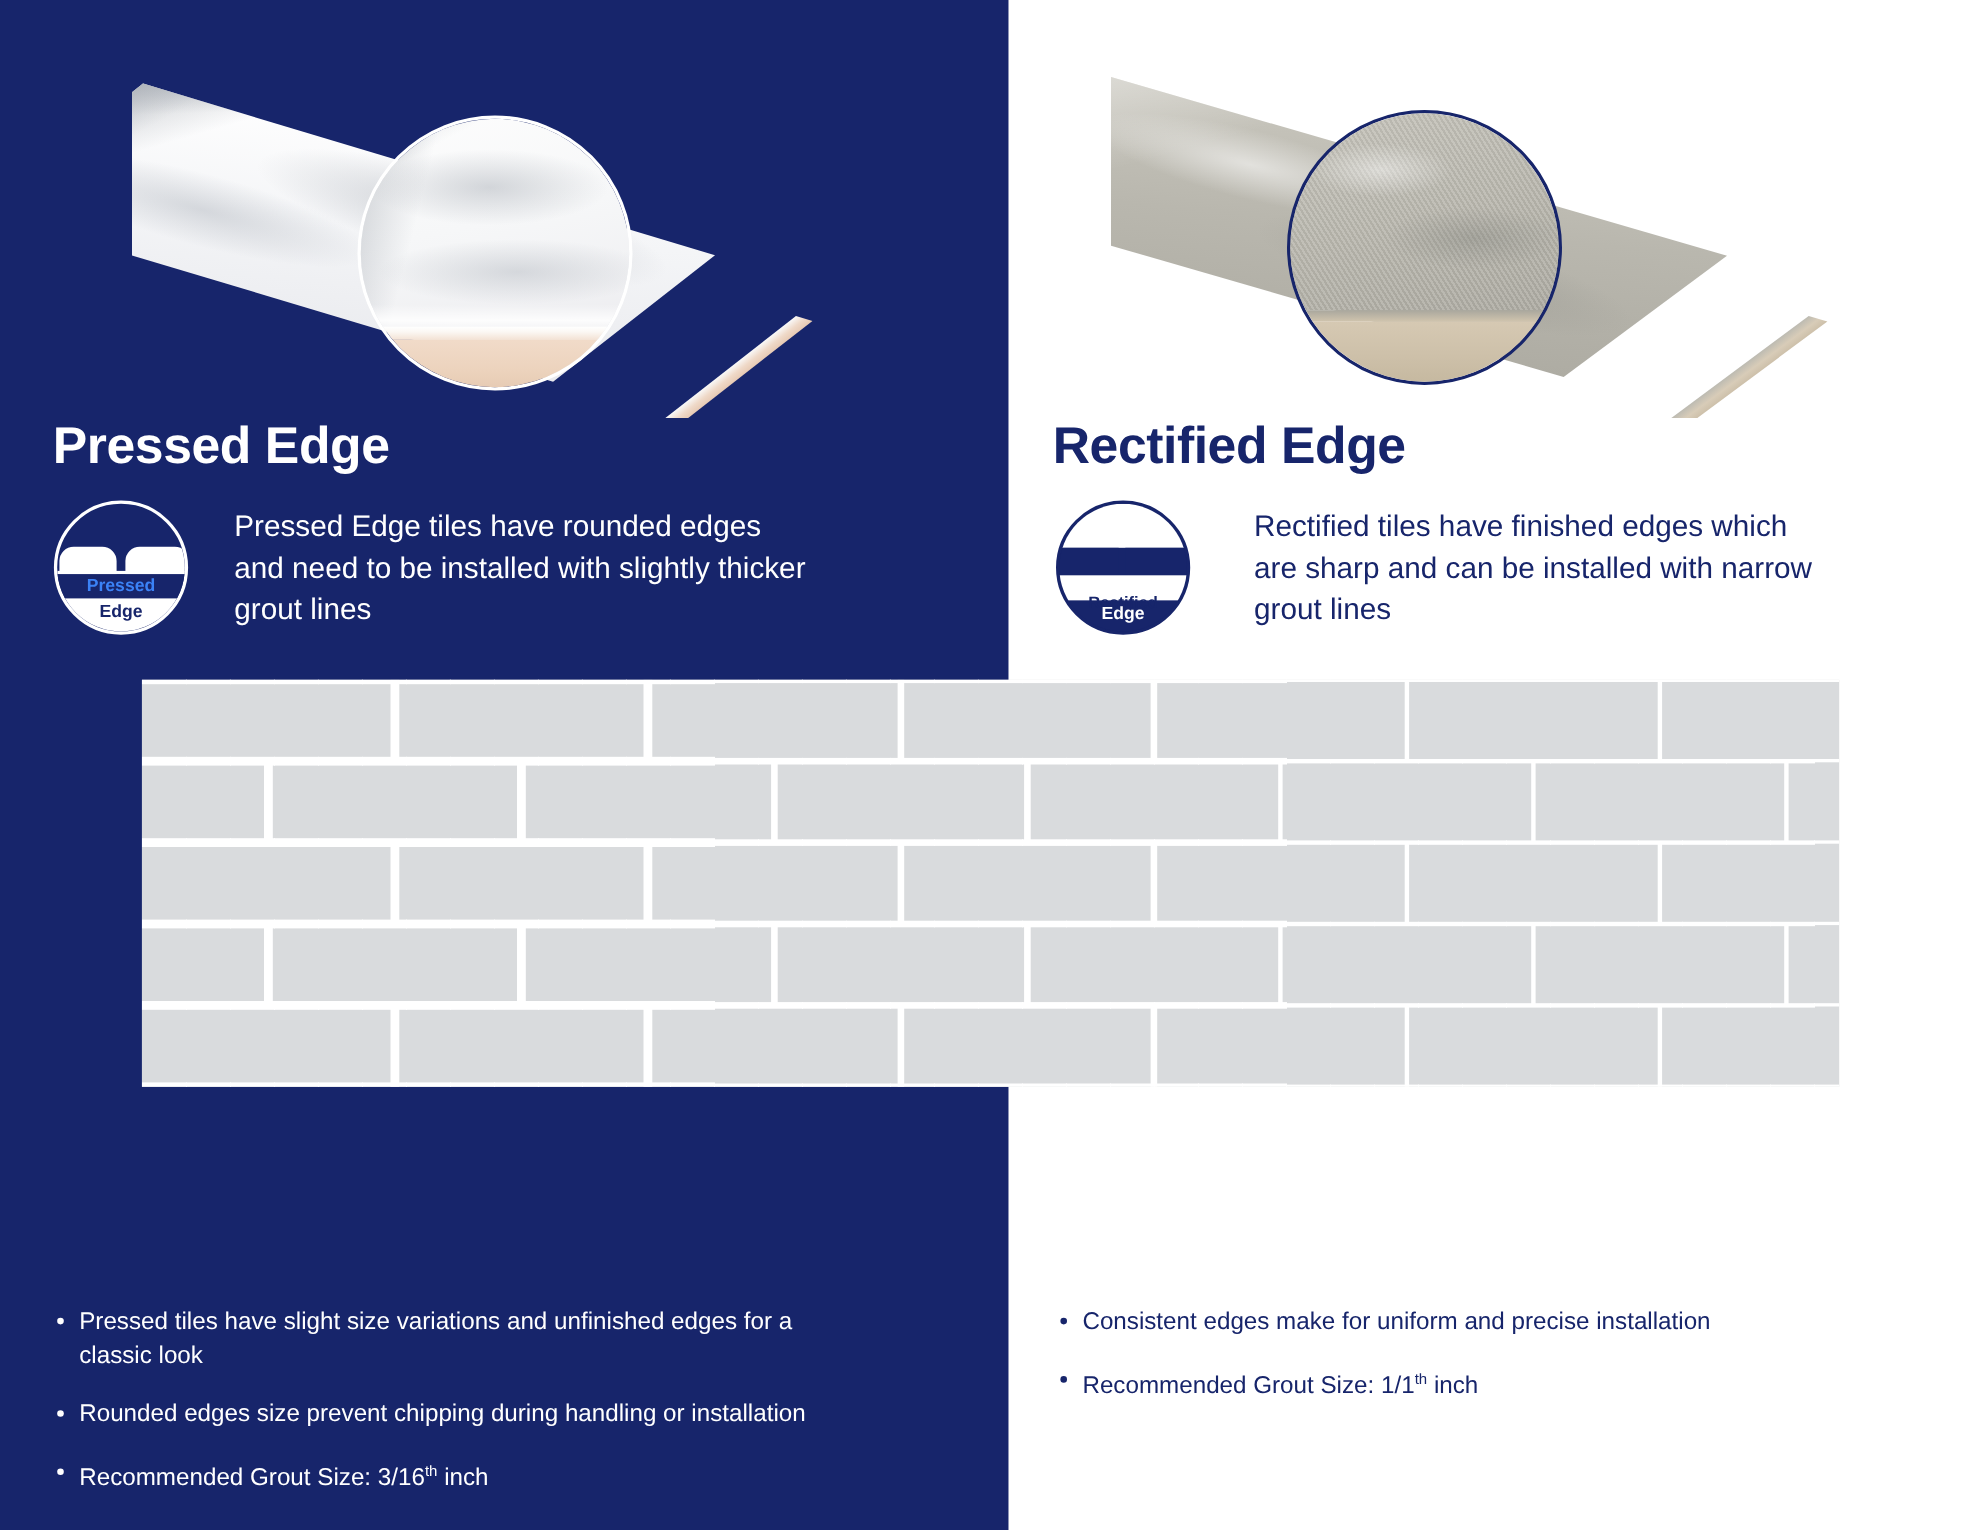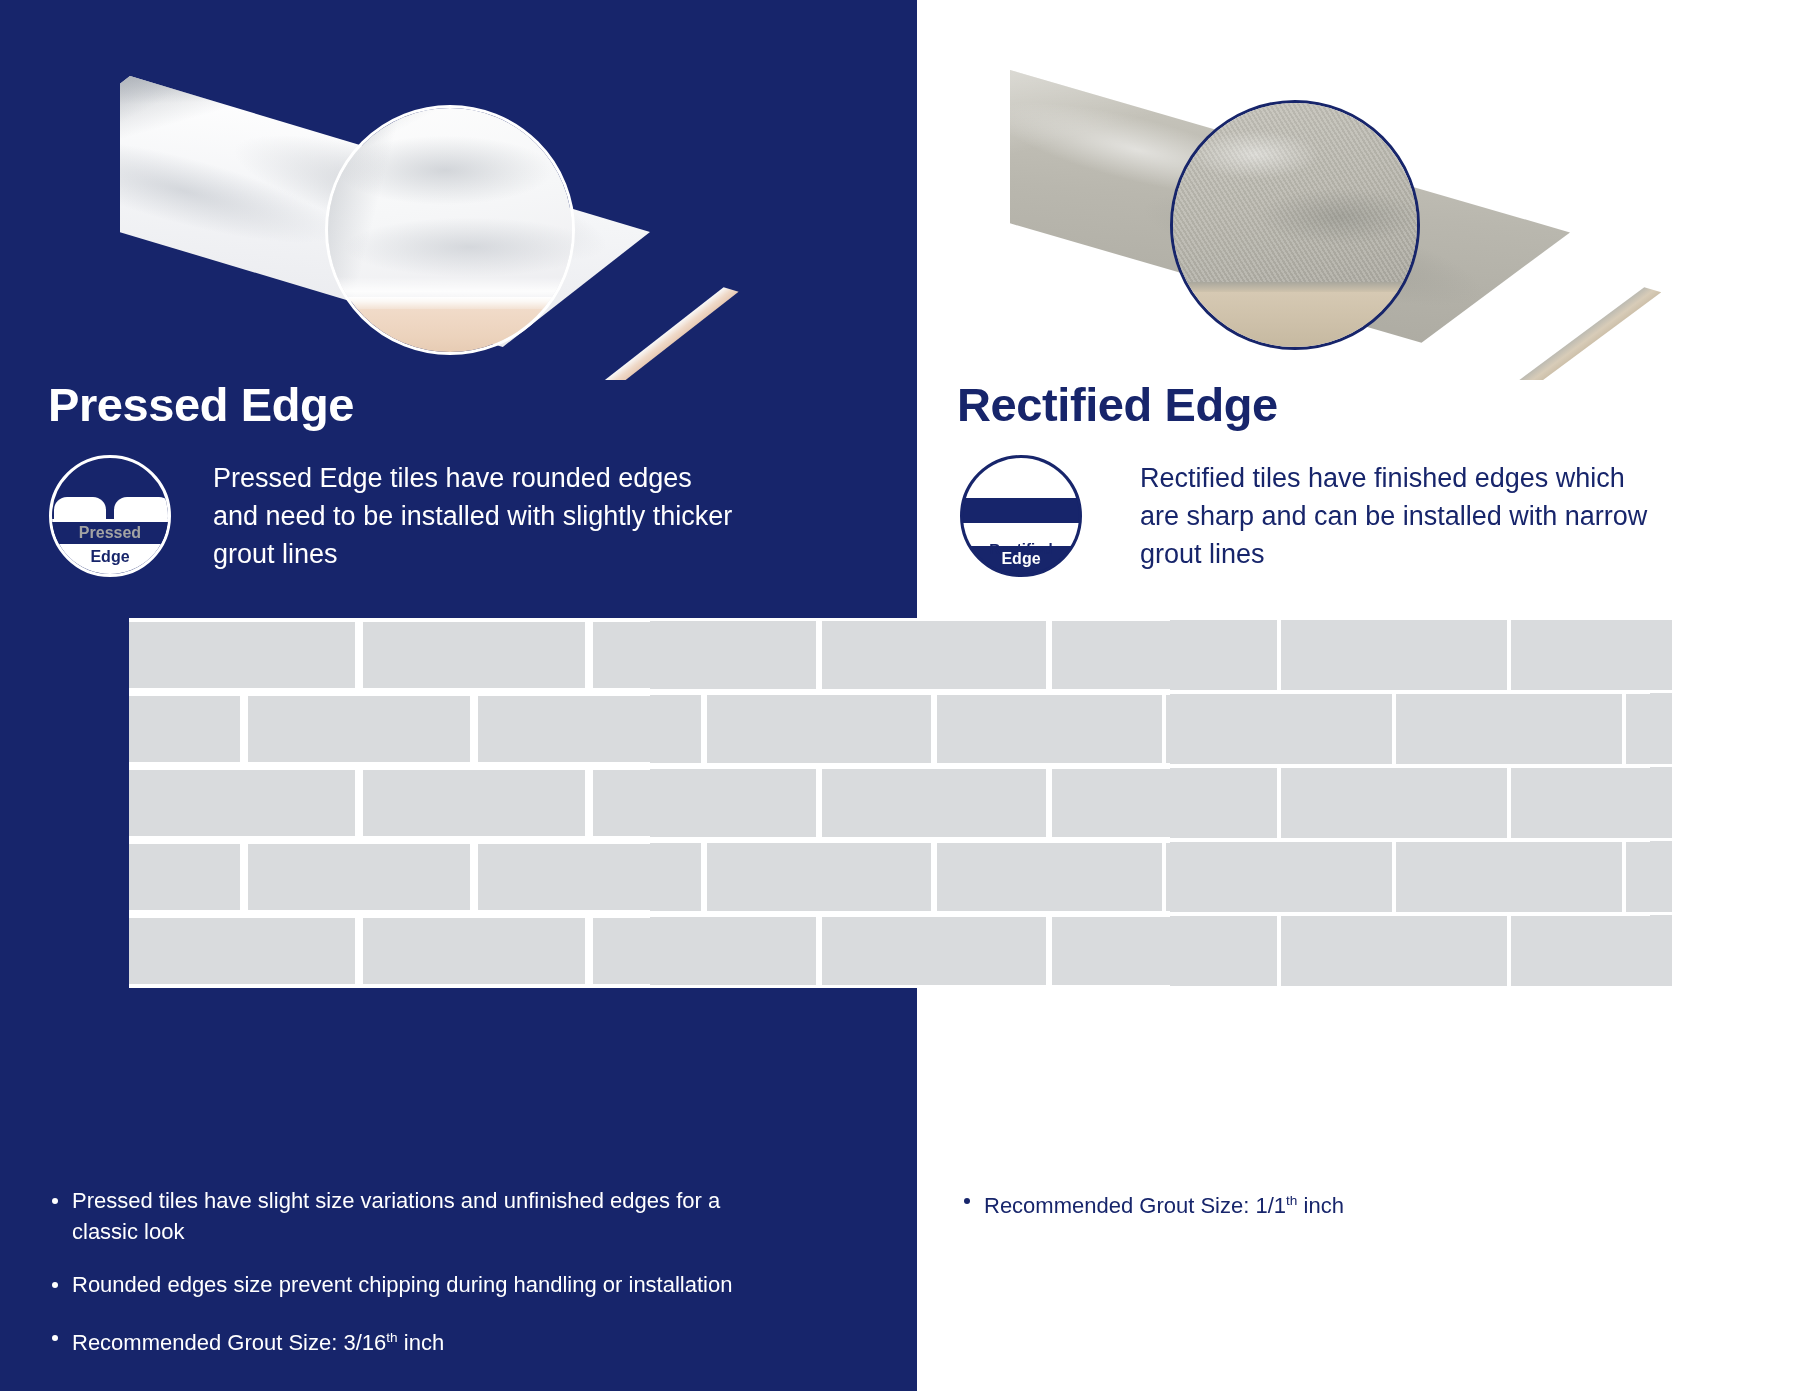--- a/index.html
+++ b/index.html
@@ -208,21 +208,21 @@
   #badge-left .band-strip {
     position: absolute; left: 0; top: 61px; width: 100%; height: 3px;
     background: #ffffff;
   }
   #badge-left .lower {
     position: absolute; left: 0; top: 86px; width: 100%; height: 36px;
     background: #ffffff;
   }
   #badge-left .lbl-top {
     position: absolute; left:0; top: 66px; width: 100%;
-    text-align: center; color: #a3a3a3; font-size: 16px; font-weight: 700;
+    text-align: center; color: #3b82f6; font-size: 16px; font-weight: 700;
   }
   #badge-left .lbl-bot {
     position: absolute; left:0; top: 90px; width: 100%;
     text-align: center; color: #17256b; font-size: 16px; font-weight: 700;
   }
 
   
   #badge-right .top-white {
     position: absolute; left: 0; top: 0; width: 100%; height: 40px;
     background: #ffffff;
@@ -634,16 +634,17 @@
       <div class="grout-v" style="left: 1378.18px; top: 296px; width: 3.63383px; height: 74px;"></div>
     </div>
 
   <div class="bullets" id="bullets-left">
     <div class="item">Pressed tiles have slight size variations and unfinished edges for a classic look</div>
     <div class="item">Rounded edges size prevent chipping during handling or installation</div>
     <div class="item"><span>Recommended Grout Size: </span><span>3/16</span><sup>th</sup><span> inch</span></div>
   </div>
 
   <div class="bullets" id="bullets-right">
+    <div class="item">Consistent edges make for uniform and precise installation</div>
     <div class="item"><span>Recommended Grout Size: </span><span>1/1</span><sup>th</sup><span> inch</span></div>
   </div>
 
 </div>
 
 </body></html>

